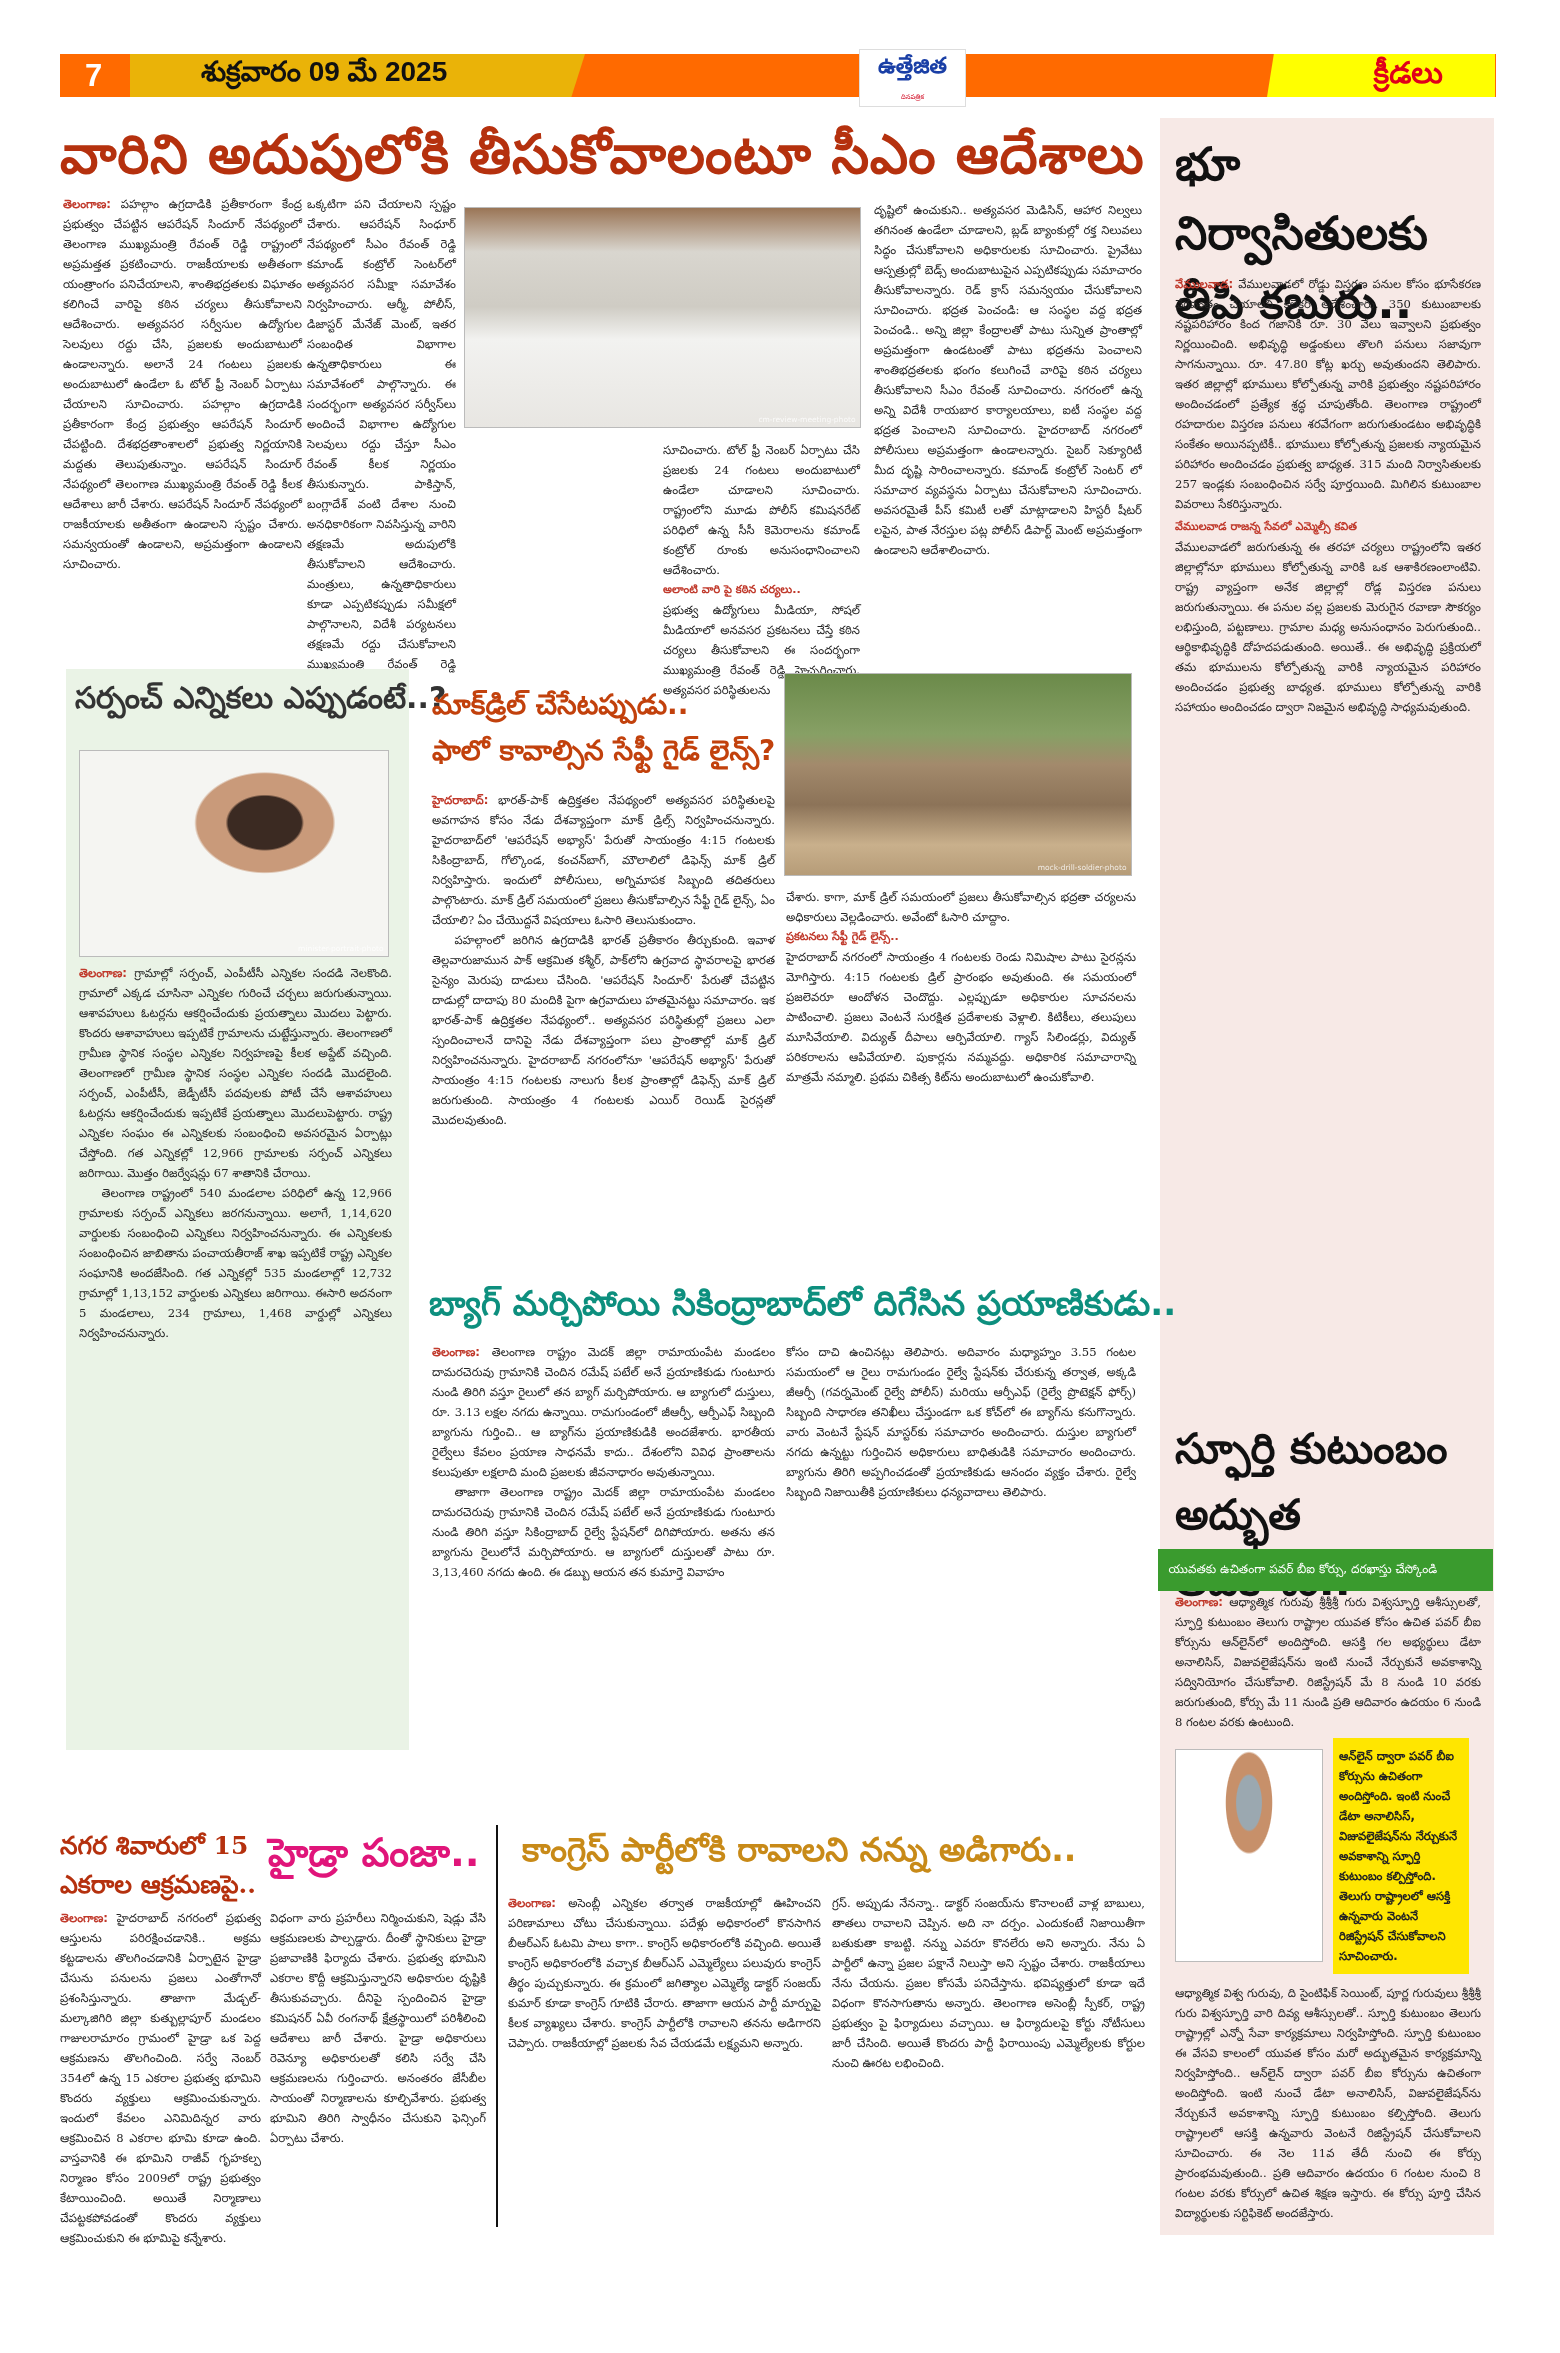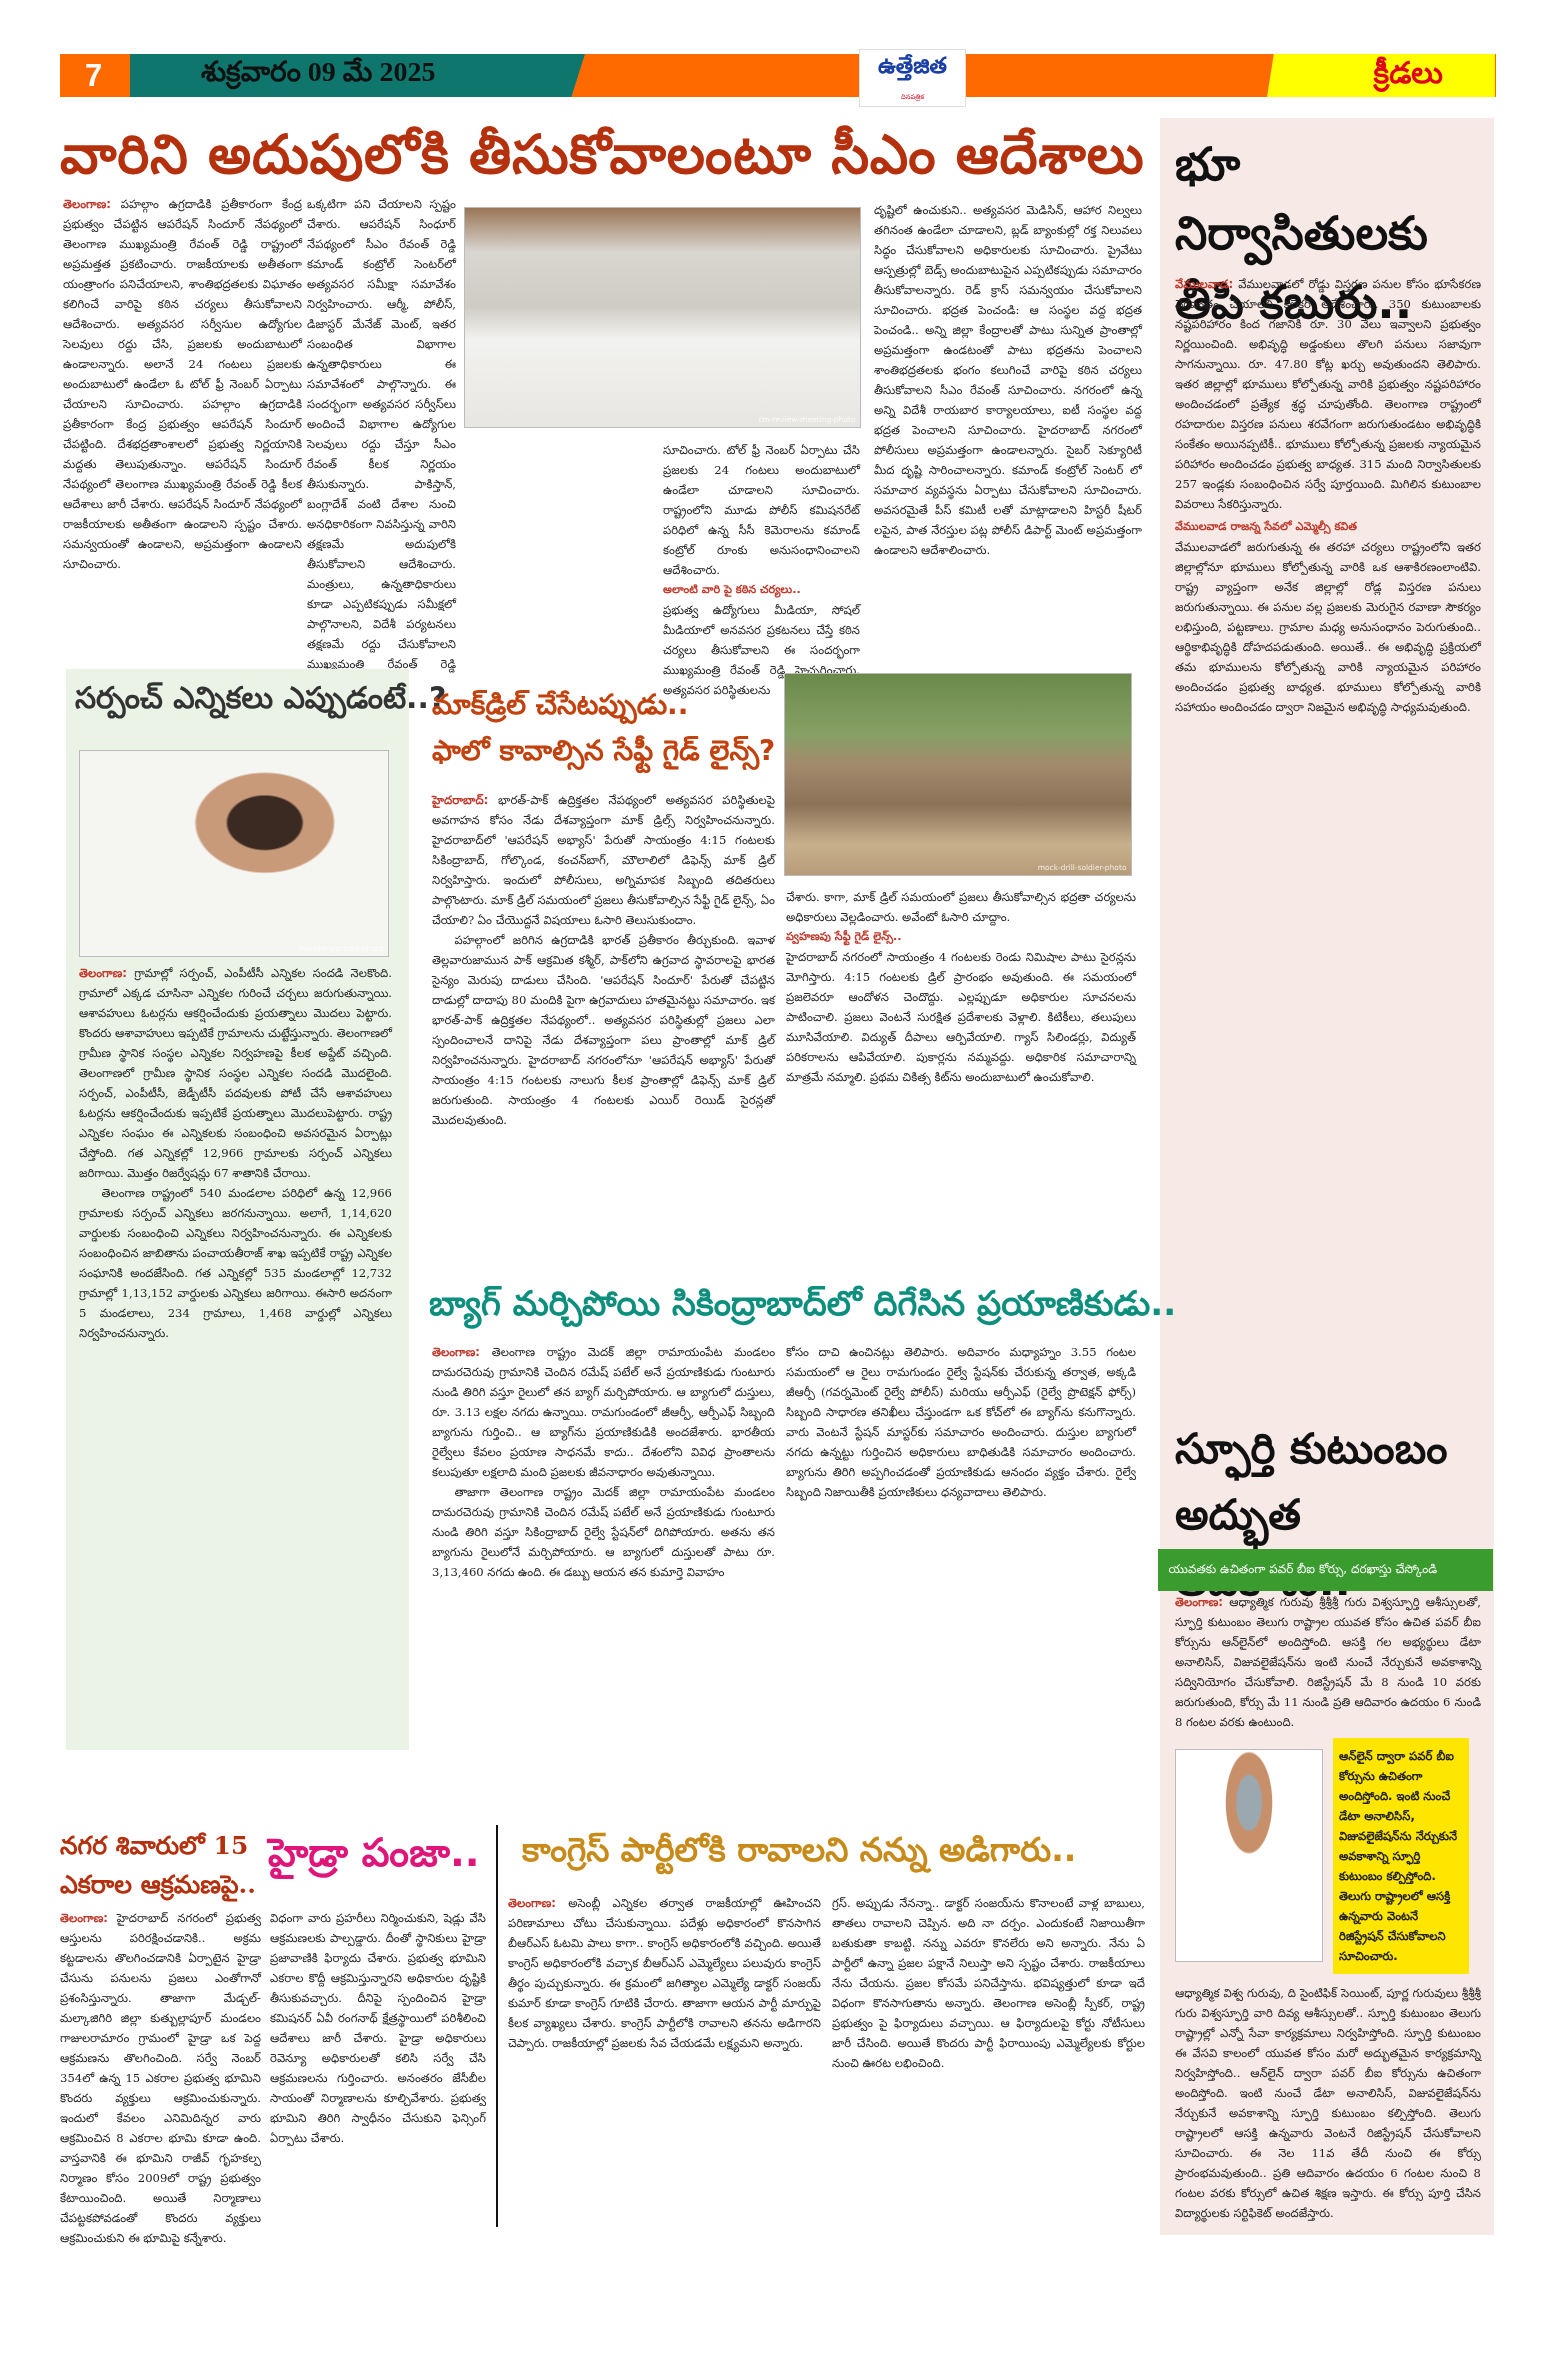--- a/index.html
+++ b/index.html
@@ -2,21 +2,21 @@
 <html style="font-size:12px"><head>
 <meta charset="utf-8">
 <style>
   * { box-sizing: border-box; margin: 0; padding: 0; }
   body { width: 1561px; height: 2354px; background: #ffffff; font-family: "DejaVu Sans", sans-serif; color: #111; position: relative; overflow: hidden; }
   .abs { position: absolute; }
 
   
   .mast { left: 60px; top: 54px; width: 1436px; height: 43px; background: #ff6a00; }
   .mast-num { left: 60px; top: 54px; width: 67px; height: 43px; background: #ff6a00; color: #fff; font-weight: bold; font-size: 31px; display:flex; align-items:center; justify-content:center; font-family: "Liberation Sans", sans-serif; }
-  .mast-date { left: 130px; top: 54px; width: 455px; height: 43px; background: #0f766e; clip-path: polygon(0 0, 100% 0, 97% 100%, 0 100%); font-weight: bold; font-size: 28px; display:flex; align-items:center; padding-left: 71px; font-family: Liberation Serif, serif; }
+  .mast-date { left: 130px; top: 54px; width: 455px; height: 43px; background: #eab308; clip-path: polygon(0 0, 100% 0, 97% 100%, 0 100%); font-weight: bold; font-size: 28px; display:flex; align-items:center; padding-left: 71px; font-family: Liberation Sans, sans-serif; }
   .mast-logo { left: 859px; top: 49px; width: 107px; height: 58px; background: #fff; border: 0.7px solid #ddd; display:flex; flex-direction:column; align-items:center; justify-content:center; }
   .mast-logo .l1 { color: #1a3fa6; font-weight: bold; font-size: 22.4px; line-height: 1; }
   .mast-logo .l2 { color: #d0021b; font-size: 6.7px; margin-top: 17px; }
   .mast-section { left: 1267px; top: 54px; width: 228px; height: 43px; background: #ffff00; clip-path: polygon(3% 0, 100% 0, 100% 100%, 0 100%); color: #e0001a; font-weight: bold; font-size: 30px; display:flex; align-items:center; justify-content:flex-end; padding-right: 52px; }
 
   
   .h-main { left: 60px; top: 123px; width: 1088px; font-size: 54px; font-weight: bold; color: #b5310e; letter-spacing: 0.7px; white-space: nowrap; }
   .text { font-family: "DejaVu Serif", serif; font-size: 11.6px; line-height: 20px; color: #222; text-align: justify; }
   .dateline { color: #c0392b; font-family: "DejaVu Sans", sans-serif; font-weight: bold; }
   .sub-red { color: #c0392b; font-family: "DejaVu Sans", sans-serif; font-weight: bold; font-size: 11.2px; }
@@ -133,21 +133,21 @@
 <div class="col text" style="left:432px; top:790px; width:343px;">
   <span class="dateline">హైదరాబాద్:</span>
   <span>భారత్-పాక్ ఉద్రిక్తతల నేపథ్యంలో అత్యవసర పరిస్థితులపై అవగాహన కోసం నేడు దేశవ్యాప్తంగా మాక్ డ్రిల్స్ నిర్వహించనున్నారు. హైదరాబాద్‌లో 'ఆపరేషన్ అభ్యాస్' పేరుతో సాయంత్రం 4:15 గంటలకు సికింద్రాబాద్, గోల్కొండ, కంచన్‌బాగ్, మౌలాలిలో డిఫెన్స్ మాక్ డ్రిల్ నిర్వహిస్తారు. ఇందులో పోలీసులు, అగ్నిమాపక సిబ్బంది తదితరులు పాల్గొంటారు. మాక్ డ్రిల్ సమయంలో ప్రజలు తీసుకోవాల్సిన సేఫ్టీ గైడ్ లైన్స్, ఏం చేయాలి? ఏం చేయొద్దనే విషయాలు ఓసారి తెలుసుకుందాం.</span>
   <div style="text-indent:22.4px;">పహల్గాంలో జరిగిన ఉగ్రదాడికి భారత్ ప్రతీకారం తీర్చుకుంది. ఇవాళ తెల్లవారుజామున పాక్ ఆక్రమిత కశ్మీర్, పాక్‌లోని ఉగ్రవాద స్థావరాలపై భారత సైన్యం మెరుపు దాడులు చేసింది. 'ఆపరేషన్ సిందూర్' పేరుతో చేపట్టిన దాడుల్లో దాదాపు 80 మందికి పైగా ఉగ్రవాదులు హతమైనట్టు సమాచారం. ఇక భారత్-పాక్ ఉద్రిక్తతల నేపథ్యంలో.. అత్యవసర పరిస్థితుల్లో ప్రజలు ఎలా స్పందించాలనే దానిపై నేడు దేశవ్యాప్తంగా పలు ప్రాంతాల్లో మాక్ డ్రిల్ నిర్వహించనున్నారు. హైదరాబాద్ నగరంలోనూ 'ఆపరేషన్ అభ్యాస్' పేరుతో సాయంత్రం 4:15 గంటలకు నాలుగు కీలక ప్రాంతాల్లో డిఫెన్స్ మాక్ డ్రిల్ జరుగుతుంది. సాయంత్రం 4 గంటలకు ఎయిర్ రెయిడ్ సైరన్లతో మొదలవుతుంది.</div>
 </div>
 <div class="abs photo photo-army">
   <span class="ph-label">mock-drill-soldier-photo</span>
 </div>
 <div class="col text" style="left:786px; top:887px; width:350px;">
   <span>చేశారు. కాగా, మాక్ డ్రిల్ సమయంలో ప్రజలు తీసుకోవాల్సిన భద్రతా చర్యలను అధికారులు వెల్లడించారు. అవేంటో ఓసారి చూద్దాం.</span>
-  <div class="sub-red">ప్వహణపు సేఫ్టీ గైడ్ లైన్స్..</div>
+  <div class="sub-red">ప్రకటనలు సేఫ్టీ గైడ్ లైన్స్..</div>
   <span>హైదరాబాద్ నగరంలో సాయంత్రం 4 గంటలకు రెండు నిమిషాల పాటు సైరన్లను మోగిస్తారు. 4:15 గంటలకు డ్రిల్ ప్రారంభం అవుతుంది. ఈ సమయంలో ప్రజలెవరూ ఆందోళన చెందొద్దు. ఎల్లప్పుడూ అధికారుల సూచనలను పాటించాలి. ప్రజలు వెంటనే సురక్షిత ప్రదేశాలకు వెళ్లాలి. కిటికీలు, తలుపులు మూసివేయాలి. విద్యుత్ దీపాలు ఆర్పివేయాలి. గ్యాస్ సిలిండర్లు, విద్యుత్ పరికరాలను ఆపివేయాలి. పుకార్లను నమ్మవద్దు. అధికారిక సమాచారాన్ని మాత్రమే నమ్మాలి. ప్రథమ చికిత్స కిట్‌ను అందుబాటులో ఉంచుకోవాలి.</span>
 </div>
 
 <div class="abs h-bag">బ్యాగ్ మర్చిపోయి సికింద్రాబాద్‌లో దిగేసిన ప్రయాణికుడు..</div>
 <div class="col text" style="left:432px; top:1342px; width:343px;">
   <span class="dateline">తెలంగాణ:</span>
   <span>తెలంగాణ రాష్ట్రం మెదక్ జిల్లా రామాయంపేట మండలం దామరచెరువు గ్రామానికి చెందిన రమేష్ పటేల్ అనే ప్రయాణికుడు గుంటూరు నుండి తిరిగి వస్తూ రైలులో తన బ్యాగ్ మర్చిపోయారు. ఆ బ్యాగులో దుస్తులు, రూ. 3.13 లక్షల నగదు ఉన్నాయి. రామగుండంలో జీఆర్పీ, ఆర్పీఎఫ్ సిబ్బంది బ్యాగును గుర్తించి.. ఆ బ్యాగ్‌ను ప్రయాణికుడికి అందజేశారు. భారతీయ రైల్వేలు కేవలం ప్రయాణ సాధనమే కాదు.. దేశంలోని వివిధ ప్రాంతాలను కలుపుతూ లక్షలాది మంది ప్రజలకు జీవనాధారం అవుతున్నాయి.</span>
   <div style="text-indent:22.4px;">తాజాగా తెలంగాణ రాష్ట్రం మెదక్ జిల్లా రామాయంపేట మండలం దామరచెరువు గ్రామానికి చెందిన రమేష్ పటేల్ అనే ప్రయాణికుడు గుంటూరు నుండి తిరిగి వస్తూ సికింద్రాబాద్ రైల్వే స్టేషన్‌లో దిగిపోయారు. అతను తన బ్యాగును రైలులోనే మర్చిపోయారు. ఆ బ్యాగులో దుస్తులతో పాటు రూ. 3,13,460 నగదు ఉంది. ఈ డబ్బు ఆయన తన కుమార్తె వివాహం</div>
 </div>
 <div class="col text" style="left:786px; top:1342px; width:350px;">

